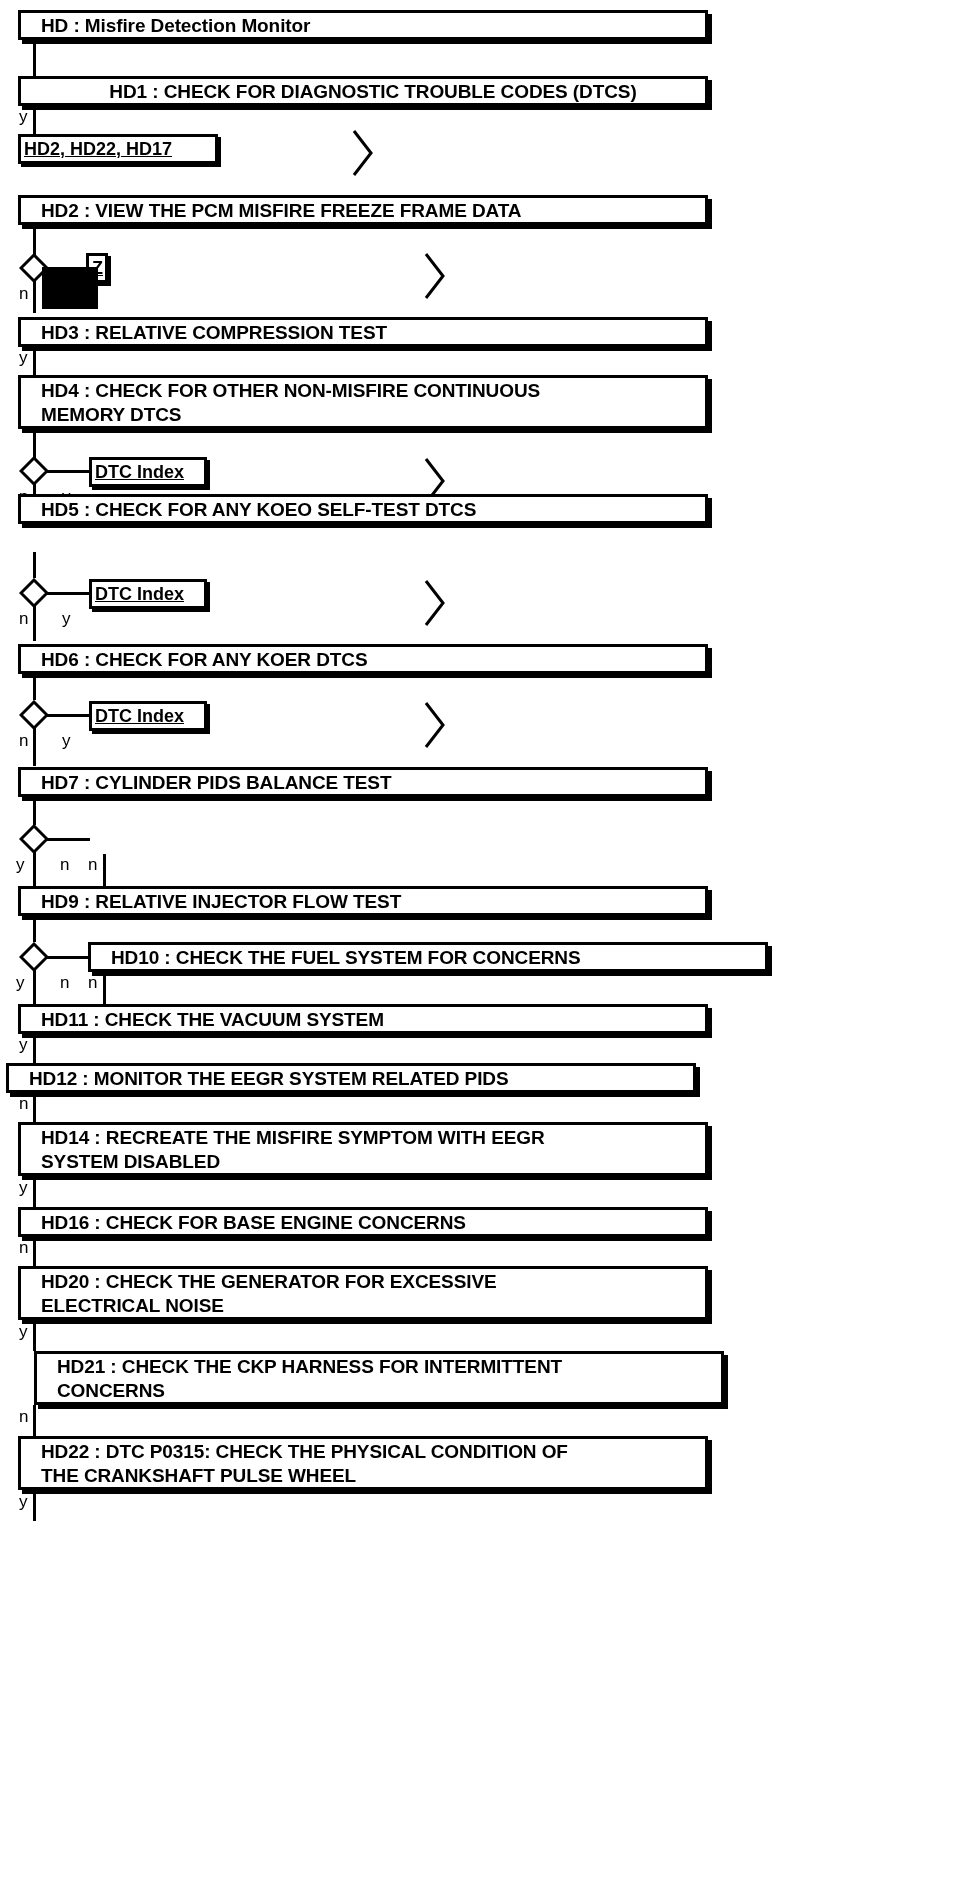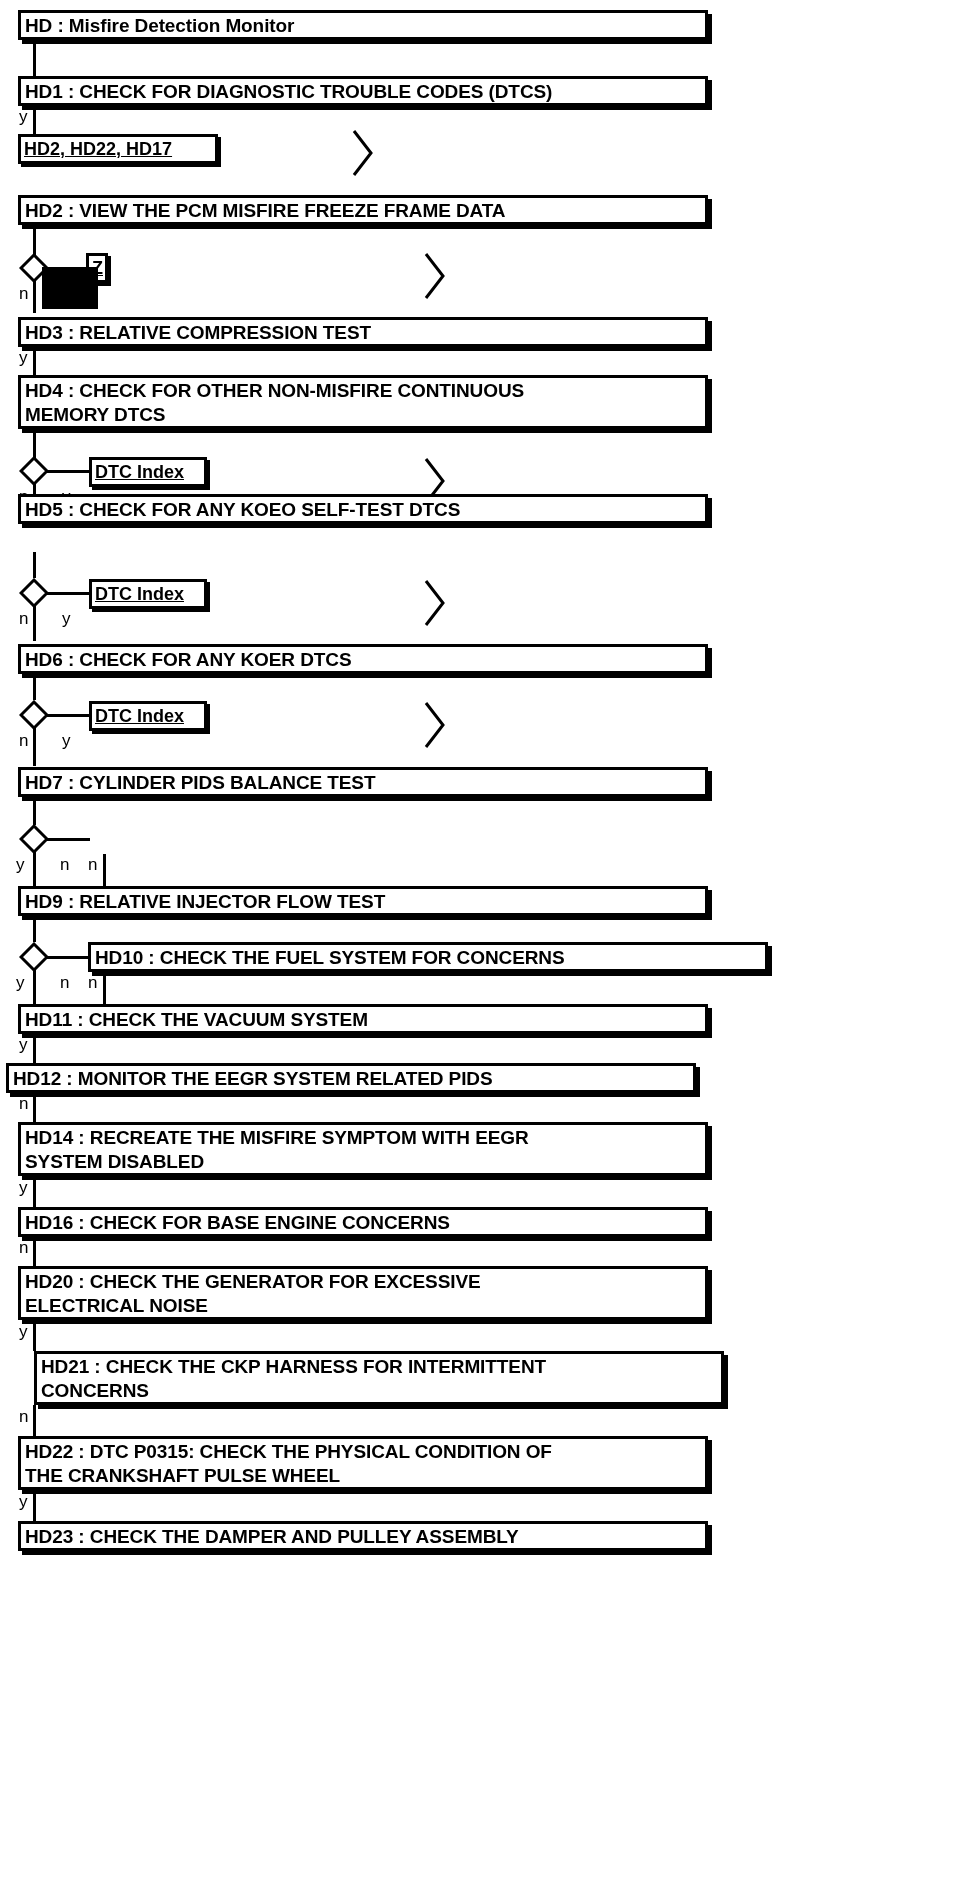--- a/index.html
+++ b/index.html
@@ -21,21 +21,21 @@
   }
 
   
   .step-box {
     position: absolute;
     box-sizing: border-box;
     background: #ffffff;
     border: 3px solid #000000;
     box-shadow: 4px 4px 0 0 #000000;
     display: block;
-    padding: 1px 0 2px 4px;
+    padding: 1px 0 2px 20px;
   }
   .step-box .step-label {
     display: block;
     font-family: "Liberation Sans", sans-serif;
     font-weight: bold;
     font-size: 19px;
     line-height: 24px;
     letter-spacing: -0.1px;
     white-space: pre-line;
     color: #000000;
@@ -109,21 +109,21 @@
 </head>
 <body>
 
 <div id="canvas">
 
   <div class="step-box" style="left:18px; top:10px; width:690px; height:30px;">
     <span class="step-label">HD : Misfire Detection Monitor</span>
   </div>
   <div class="vline" style="left:33px; top:40px; height:36px;"></div>
 
-  <div class="step-box" style="left:18px; top:76px; width:690px; height:30px;">
+  <div class="step-box" style="left:18px; top:76px; width:690px; height:30px;text-align:center;">
     <span class="step-label">HD1 : CHECK FOR DIAGNOSTIC TROUBLE CODES (DTCS)</span>
   </div>
   <div class="vline" style="left:33px; top:106px; height:28px;"></div>
   <div class="branch-label" style="left:19px; top:108px;">y</div>
 
   <div class="ref-box" style="left:18px; top:134px; width:200px; height:30px;">
     <span class="ref-label">HD2, HD22, HD17</span>
   </div>
   <div class="chevron" style="left:350px; top:127px;">
     <svg width="26" height="52" viewBox="0 0 26 52">
@@ -315,17 +315,14 @@
   <div class="vline" style="left:33px; top:1405px; height:31px;"></div>
   <div class="branch-label" style="left:19px; top:1408px;">n</div>
 
   <div class="step-box" style="left:18px; top:1436px; width:690px; height:54px;">
     <span class="step-label">HD22 : DTC P0315: CHECK THE PHYSICAL CONDITION OF
 THE CRANKSHAFT PULSE WHEEL</span>
   </div>
   <div class="vline" style="left:33px; top:1490px; height:31px;"></div>
   <div class="branch-label" style="left:19px; top:1493px;">y</div>
 
-  <div class="step-box" style="left:18px; top:1521px; width:690px; height:30px;">
-    <span class="step-label">HD23 : CHECK THE DAMPER AND PULLEY ASSEMBLY</span>
-  </div>
 
 </div>
 
 </body></html>

